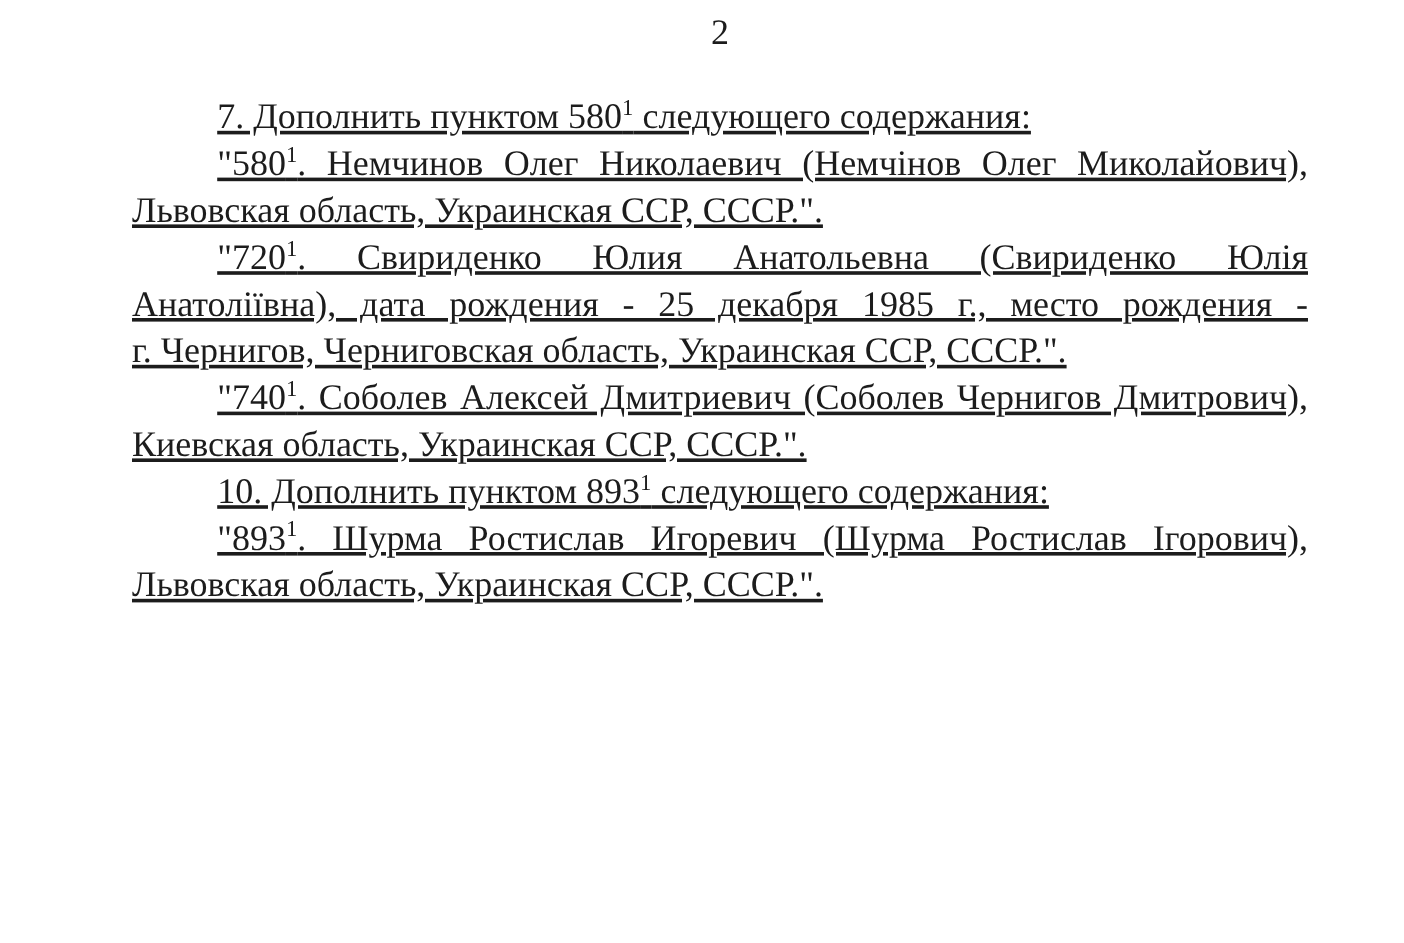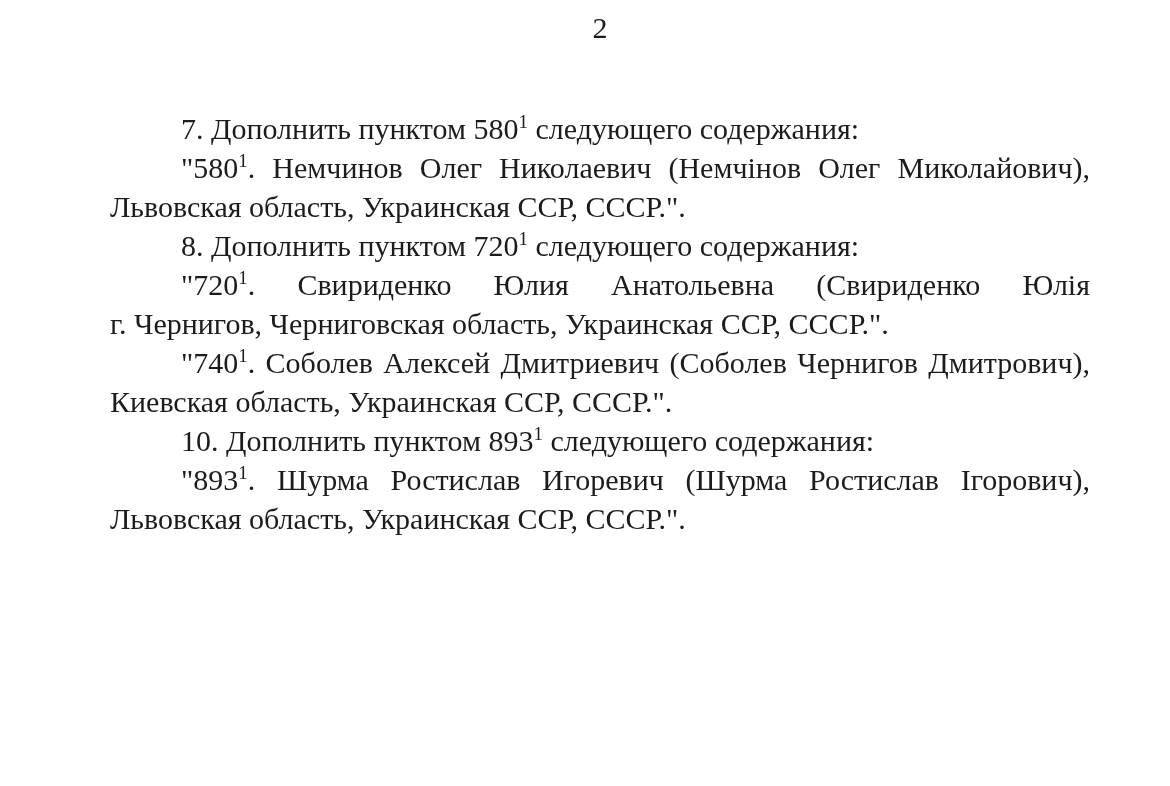--- a/index.html
+++ b/index.html
@@ -20,25 +20,26 @@
     position: absolute;
     top: 8px;
     left: 110px;
     width: 980px;
     text-align: center;
     font-size: 30px;
     line-height: 39px;
   }
   .content {
     position: absolute;
-    top: 109px;
+    top: 78px;
     left: 110px;
     width: 980px;
     font-size: 30px;
     line-height: 39px;
+    text-decoration: underline;
   }
   .para {
     margin: 0;
     padding: 0;
   }
   .line {
     text-align: justify;
     text-align-last: justify;
     height: 39px;
     white-space: normal;
@@ -66,22 +67,22 @@
 
   <div class="content">
 
     <div class="para">
       <div class="line first last"><span>7. Дополнить пунктом 580</span><sup class="sup">1</sup><span> следующего содержания:</span></div>
       <div class="line first"><span>"580</span><sup class="sup">1</sup><span>. Немчинов Олег Николаевич (Немчінов Олег Миколайович),</span></div>
       <div class="line last">Львовская область, Украинская ССР, СССР.".</div>
     </div>
 
     <div class="para">
-      <div class="line first last"><span>8. Дополнить пунктом 720</span><sup class="sup">1</sup><span> следующего содержания:</span></div>
       <div class="line first"><span>"720</span><sup class="sup">1</sup><span>. Свириденко Юлия Анатольевна (Свириденко Юлія</span></div>
+      <div class="line">Анатоліївна), дата рождения - 25 декабря 1985 г., место рождения -</div>
       <div class="line last">г. Чернигов, Черниговская область, Украинская ССР, СССР.".</div>
     </div>
 
     <div class="para">
       <div class="line first"><span>"740</span><sup class="sup">1</sup><span>. Соболев Алексей Дмитриевич (Соболев Чернигов Дмитрович),</span></div>
       <div class="line last">Киевская область, Украинская ССР, СССР.".</div>
     </div>
 
     <div class="para">
       <div class="line first last"><span>10. Дополнить пунктом 893</span><sup class="sup">1</sup><span> следующего содержания:</span></div>

